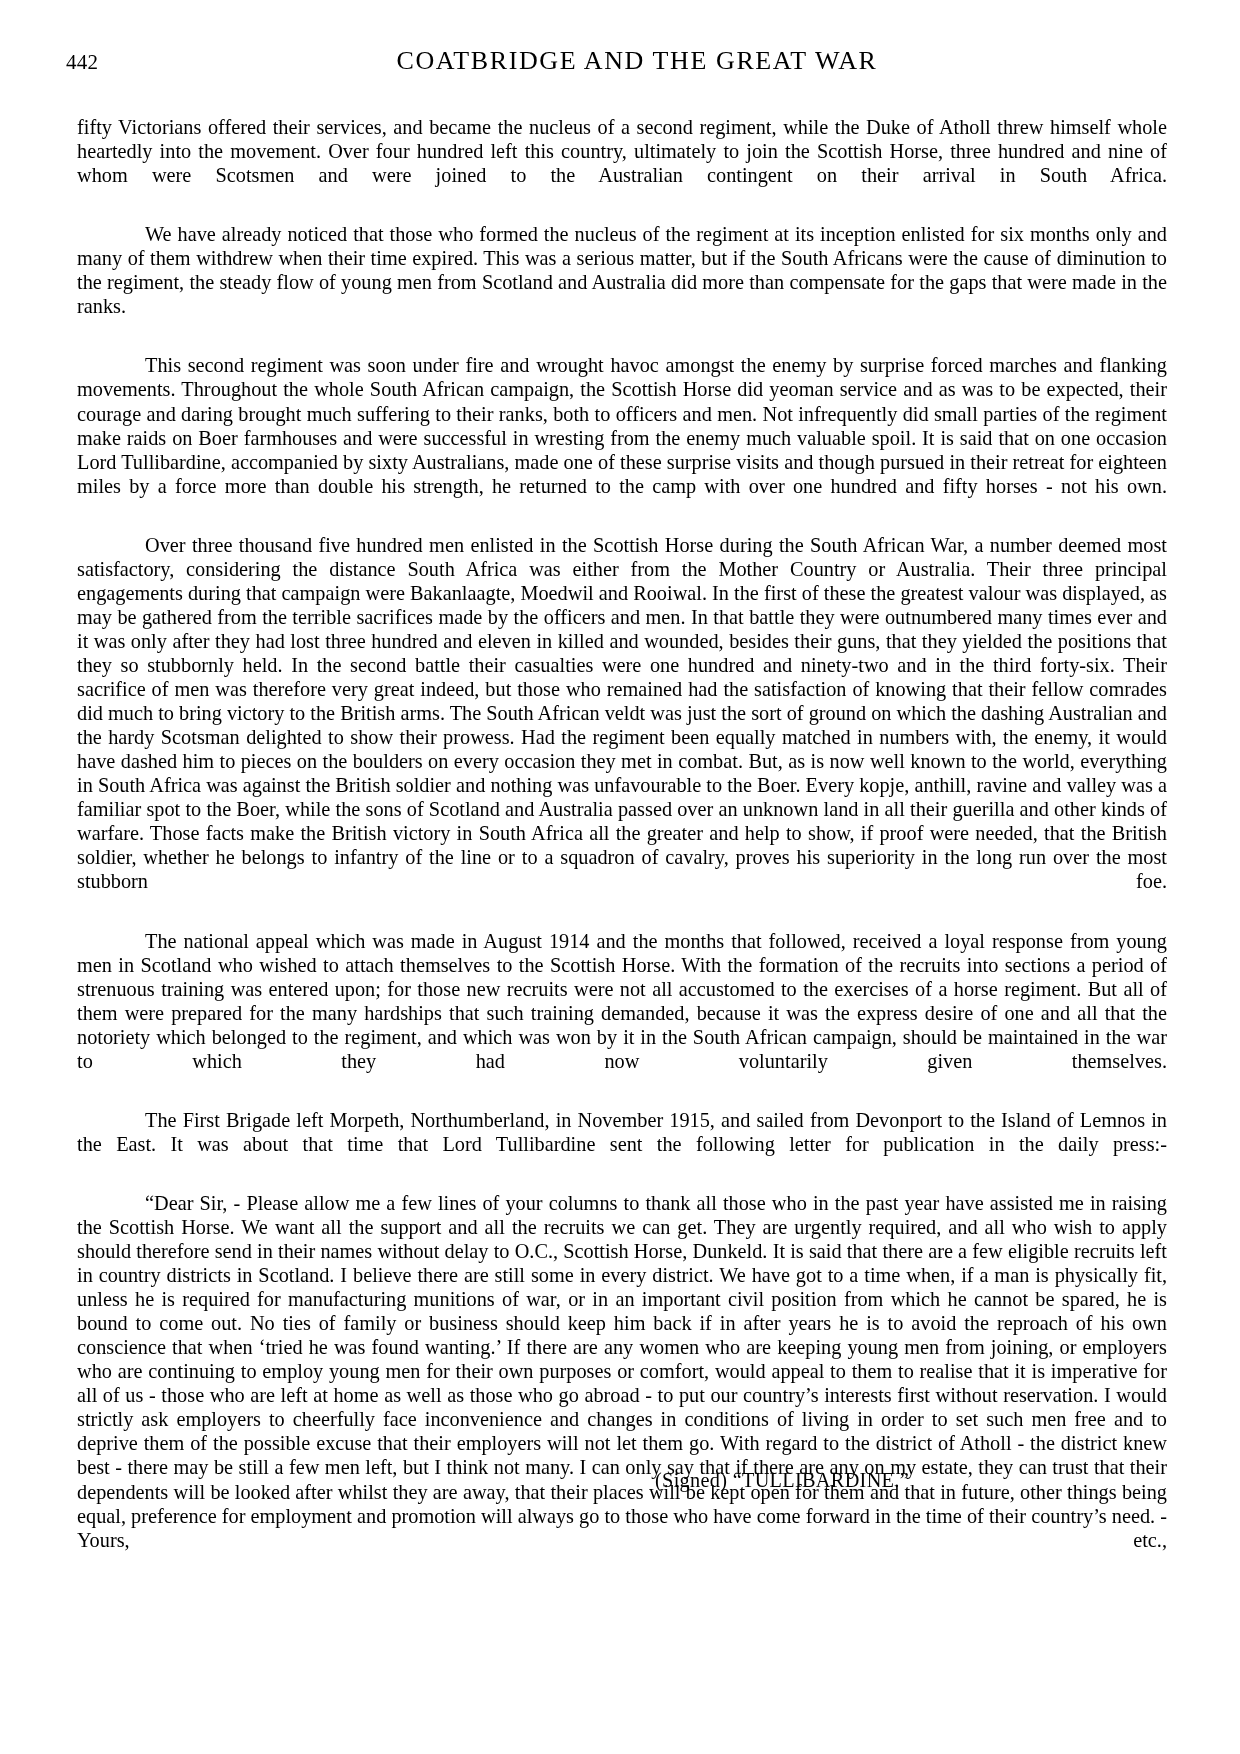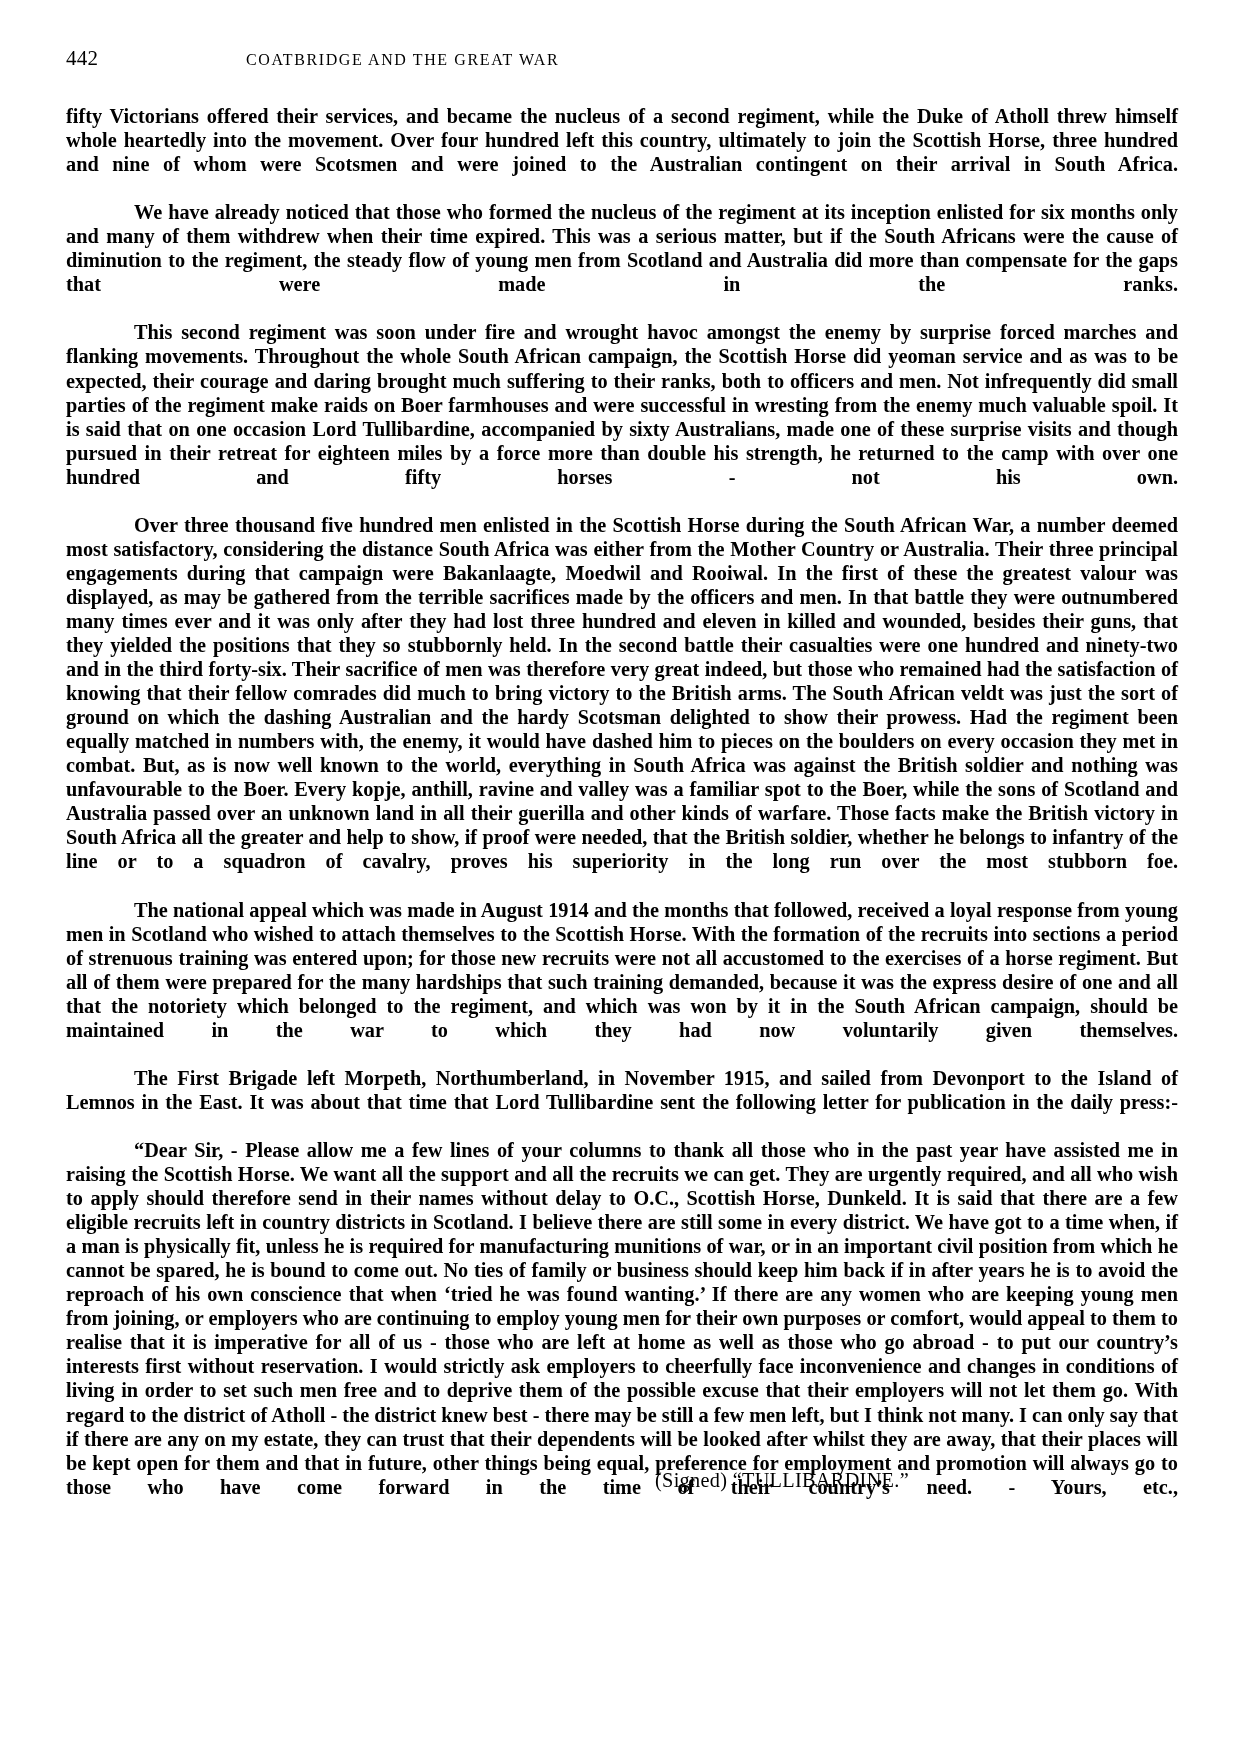--- a/index.html
+++ b/index.html
@@ -35,44 +35,44 @@
   }
   .folio {
     font-size: 21px;
     line-height: 1;
     letter-spacing: 0.2px;
     flex: 0 0 auto;
     width: 180px;
   }
   .head-title {
     flex: 1 1 auto;
-    font-size: 16px;
+    text-align: center;
+    font-size: 26px;
     line-height: 1;
     letter-spacing: 1.6px;
     padding-right: 150px;
     white-space: nowrap;
   }
   
   .body-text {
     position: absolute;
     top: 104px;
     left: 66px;
     width: 1112px;
     font-size: 20.3px;
     line-height: 24.05px;
     text-align: justify;
     text-justify: inter-word;
     hyphens: none;
     -webkit-hyphens: none;
   }
   .body-text p {
-    margin: 0;
+    margin: 11px;
     text-indent: 0;
     text-align: justify;
-    font-weight: bold;
   }
   .body-text p.indent {
     text-indent: 68px;
   }
   .body-text p:last-child {
     text-align: justify;
   }
   
   .body-text p::after {
     content: "";

